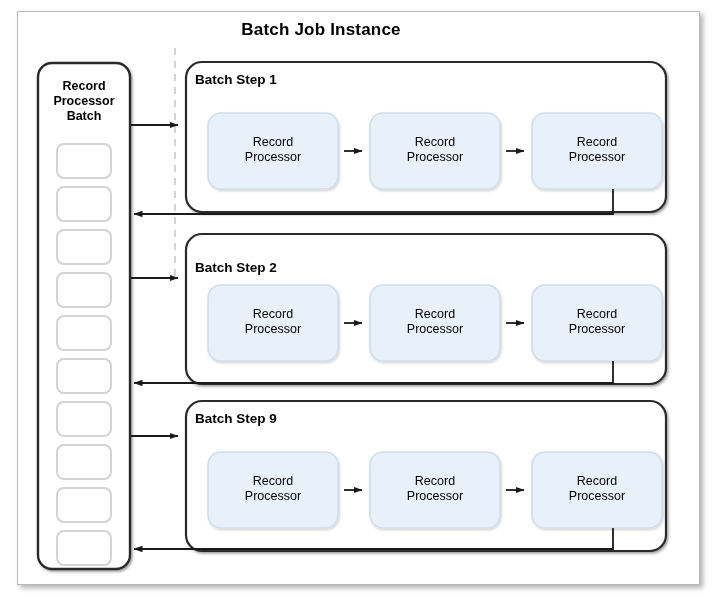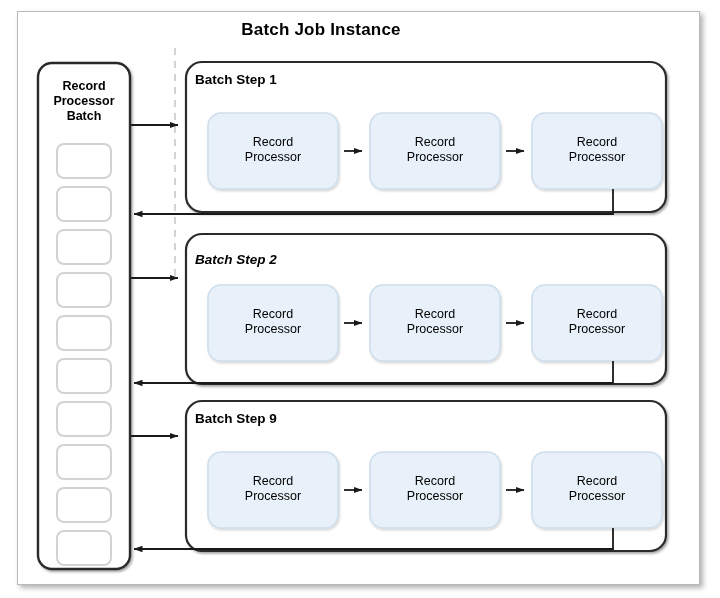--- a/index.html
+++ b/index.html
@@ -181,21 +181,21 @@
     </g>
   </svg>
 
   <div class="queue-label">
     <div>Record</div>
     <div>Processor</div>
     <div>Batch</div>
   </div>
 
   <div class="step-title" style="left:195px; top:72px;">Batch Step 1</div>
-  <div class="step-title" style="left:195px; top:252px;font-style:italic;">Batch Step 2</div>
+  <div class="step-title" style="left:195px; top:260px;">Batch Step 2</div>
   <div class="step-title" style="left:195px; top:411px;">Batch Step 9</div>
 
   <div class="proc-label" style="left:210px; top:135px;">
     <div>Record</div>
     <div>Processor</div>
   </div>
   <div class="proc-label" style="left:372px; top:135px;">
     <div>Record</div>
     <div>Processor</div>
   </div>

